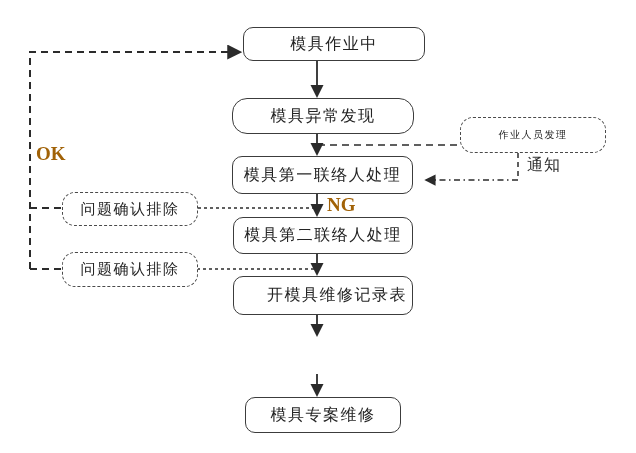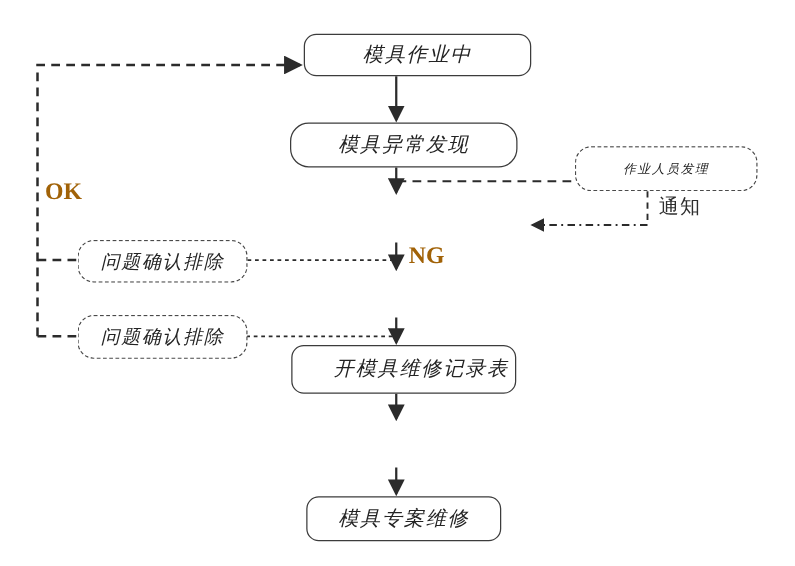--- a/index.html
+++ b/index.html
@@ -28,21 +28,20 @@
     display: flex;
     align-items: center;
     justify-content: center;
     border: 1.6px solid #3c3c3c;
     border-radius: 10px;
     background: #ffffff;
     font-size: 16px;
     letter-spacing: 1.5px;
     color: #242424;
     white-space: nowrap;
-    font-style: italic;
   }
   .node.dashed {
     border-style: dashed;
     border-width: 1.5px;
     border-radius: 13px;
     border-color: #4a4a4a;
   }
   .lbl {
     position: absolute;
     color: #a16207;
@@ -88,21 +87,23 @@
     <line x1="318" y1="145" x2="459" y2="145" stroke="#2b2b2b" stroke-width="1.6" stroke-dasharray="7,5"></line>
 
     <line x1="518" y1="153" x2="518" y2="180" stroke="#2b2b2b" stroke-width="1.5" stroke-dasharray="5,4"></line>
     <line x1="518" y1="180" x2="426" y2="180" stroke="#2b2b2b" stroke-width="1.5" stroke-dasharray="6,3.5,1.5,3.5" marker-end="url(#arrow)"></line>
   </svg>
 
   <div class="node" style="left:243px; top:27px;  width:182px; height:34px;">模具作业中</div>
 
   <div class="node" style="left:232px; top:98px;  width:182px; height:36px;border-radius:15px;">模具异常发现</div>
 
+  <div class="node" style="left:232px; top:156px; width:181px; height:38px;">模具第一联络人处理</div>
 
+  <div class="node" style="left:233px; top:217px; width:180px; height:37px;">模具第二联络人处理</div>
 
   <div class="node" style="left:233px; top:276px; width:180px; height:39px;padding-left:28px;">开模具维修记录表</div>
 
 
   <div class="node" style="left:245px; top:397px; width:156px; height:36px;">模具专案维修</div>
 
   <div class="node dashed" style="left:62px; top:192px; width:136px; height:34px; font-size:15px;">问题确认排除</div>
 
   <div class="node dashed" style="left:62px; top:252px; width:136px; height:35px; font-size:15px;">问题确认排除</div>
 

